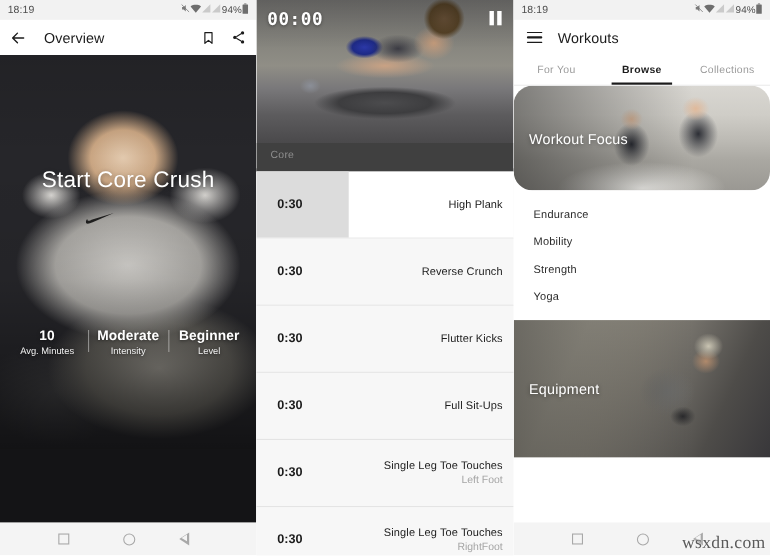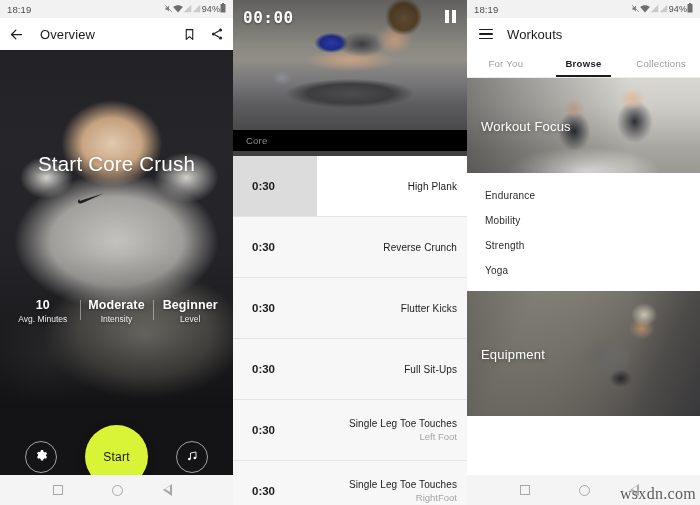--- a/index.html
+++ b/index.html
@@ -158,23 +158,23 @@
     font-size: 16px; font-weight: 700; letter-spacing: .5px;
     font-family: "DejaVu Sans Mono", monospace;
     text-shadow: 0 1px 3px rgba(0,0,0,.4);
   }
   .pause-btn {
     position: absolute; right: 11px; top: 10px; display: flex; gap: 3px; cursor: pointer;
   }
   .pause-btn i { display: block; width: 4px; height: 13px; background: #fff; }
 
   .section-hdr {
-    height: 26px; background: #000000; display: flex; align-items: center;
+    height: 26px; background: #404040; display: flex; align-items: center;
     padding: 0 13px; font-size: 9.5px; color: #8e8e8e; letter-spacing: .2px;
-    border-bottom: 5px solid #404040;
+    border-bottom: 3px solid #404040;
   }
   .ex-list { background: #f7f7f7; }
   .ex-row {
     position: relative; height: 61px; display: flex; align-items: center;
     border-bottom: 1px solid #e4e4e4; background: #f7f7f7; cursor: pointer; text-align: right;
   }
   .ex-row.active { background: #fff; }
   .ex-time {
     width: 84px; height: 100%; display: flex; align-items: center;
     padding-left: 19px; font-size: 11.5px; font-weight: 700; color: #1b1b1b;
@@ -201,21 +201,21 @@
     font-size: 9.5px; color: #9b9b9b; letter-spacing: .3px; cursor: pointer;
     position: relative;
   }
   .tab.active { color: #1b1b1b; font-weight: 700; }
   .tab.active::after {
     content: ""; position: absolute; left: 14%; right: 14%; bottom: 0;
     height: 2px; background: #1b1b1b;
   }
 
   .card { position: relative; width: 233px; overflow: hidden; }
-  .card-focus { height: 95px; }
+  .card-focus { height: 95px; border-radius: 17px; }
   .card-equip { height: 125px; }
   .card-img { position: absolute; inset: 0; }
   .focus-img {
     background:
       radial-gradient(ellipse 16px 14px at 71% 22%, #e0b99a 0%, rgba(210,175,145,0) 78%),
       radial-gradient(ellipse 22px 26px at 72% 46%, #2d2f36 0%, rgba(45,47,54,0) 82%),
       radial-gradient(ellipse 13px 12px at 46% 32%, #d7b396 0%, rgba(205,175,145,0) 80%),
       radial-gradient(ellipse 20px 24px at 46% 56%, #2a2c33 0%, rgba(42,44,51,0) 82%),
       radial-gradient(ellipse 90px 28px at 50% 98%, #efeeea 0%, rgba(230,228,222,0) 85%),
       linear-gradient(180deg, #d9d7d2 0%, #cfcdc7 28%, #bcbab4 52%, #a9a7a1 72%, #9a9893 100%);
@@ -333,41 +333,20 @@
         <div class="big">Moderate</div>
         <div class="sub">Intensity</div>
       </div>
       <div class="stat">
         <div class="big">Beginner</div>
         <div class="sub">Level</div>
       </div>
     </div>
 
     <div class="ctrl-bar"></div>
-    <div class="ctrl-row">
-      <div class="circle-btn">
-        <span>
-          <svg width="13" height="13" viewBox="0 0 24 24">
-              <path d="M12 8.5a3.5 3.5 0 100 7 3.5 3.5 0 000-7zm8.4 3.5c0-.5 0-1-.1-1.4l2-1.6-2-3.4-2.4 1a7.9 7.9 0 00-2.4-1.4L15.1 2H10.9l-.4 2.6c-.9.3-1.7.8-2.4 1.4l-2.4-1-2 3.4 2 1.6a8 8 0 000 2.9l-2 1.6 2 3.4 2.4-1c.7.6 1.5 1.1 2.4 1.4l.4 2.7h4.2l.4-2.7c.9-.3 1.7-.8 2.4-1.4l2.4 1 2-3.4-2-1.6c.1-.5.1-1 .1-1.5z" fill="#fff"></path>
-            </svg>
-        </span>
-      </div>
-      <div class="start-btn">
-        <span>Start</span>
-      </div>
-      <div class="circle-btn">
-        <span>
-          <svg width="12" height="12" viewBox="0 0 24 24">
-              <path d="M9 18V6l11-2v12" stroke="#fff" stroke-width="1.8" fill="none"></path>
-              <circle cx="6.6" cy="18" r="2.6" fill="#fff"></circle>
-              <circle cx="17.6" cy="16" r="2.6" fill="#fff"></circle>
-            </svg>
-        </span>
-      </div>
-    </div>
 
     <div class="navbar">
       <span class="nav-recents"></span>
       <span class="nav-home"></span>
       <span class="nav-back"></span>
     </div>
   </div>
 
   <div class="panel panel-mid">
 

